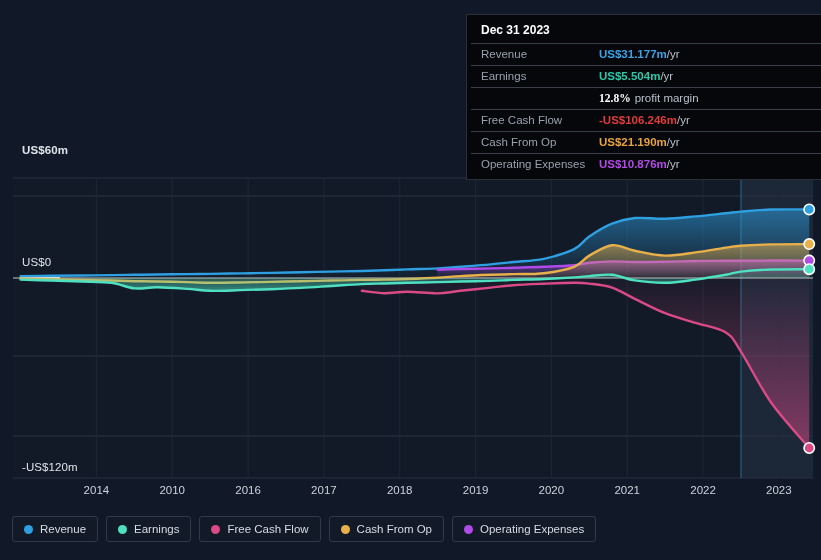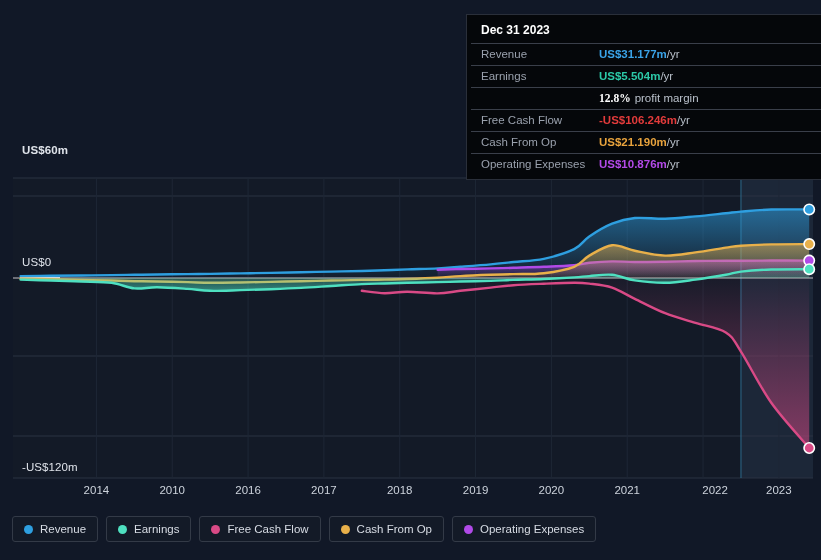--- a/index.html
+++ b/index.html
@@ -162,21 +162,21 @@
 
   <div id="xticks">
       <div class="xtick" style="left: 96.4123px; top: 484px;">2014</div>
       <div class="xtick" style="left: 172.242px; top: 484px;">2010</div>
       <div class="xtick" style="left: 248.071px; top: 484px;">2016</div>
       <div class="xtick" style="left: 323.9px; top: 484px;">2017</div>
       <div class="xtick" style="left: 399.73px; top: 484px;">2018</div>
       <div class="xtick" style="left: 475.559px; top: 484px;">2019</div>
       <div class="xtick" style="left: 551.389px; top: 484px;">2020</div>
       <div class="xtick" style="left: 627.218px; top: 484px;">2021</div>
-      <div class="xtick" style="left: 703.047px; top: 484px; margin-left: 12px;">2022</div>
+      <div class="xtick" style="left: 703.047px; top: 484px;">2022</div>
       <div class="xtick" style="left: 778.877px; top: 484px;">2023</div>
     </div>
 
   <div id="tooltip">
     <div class="tt-title">Dec 31 2023</div>
     <div id="tooltip-rows">
         <div class="tt-row">
           <span class="tt-label">Revenue</span>
           <span class="tt-value" style="color: rgb(58, 163, 232);">US$31.177m</span>
           <span class="tt-suffix">/yr</span>

